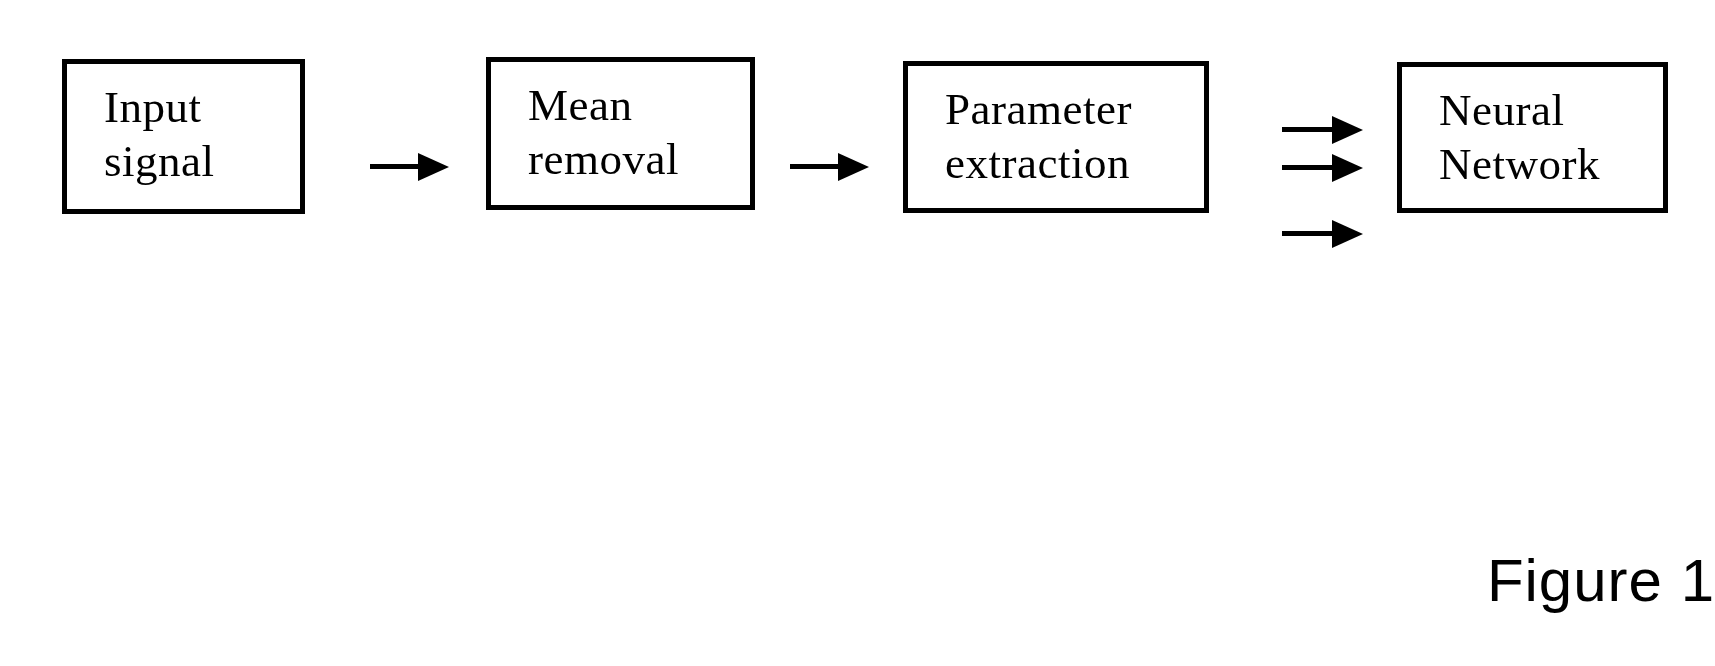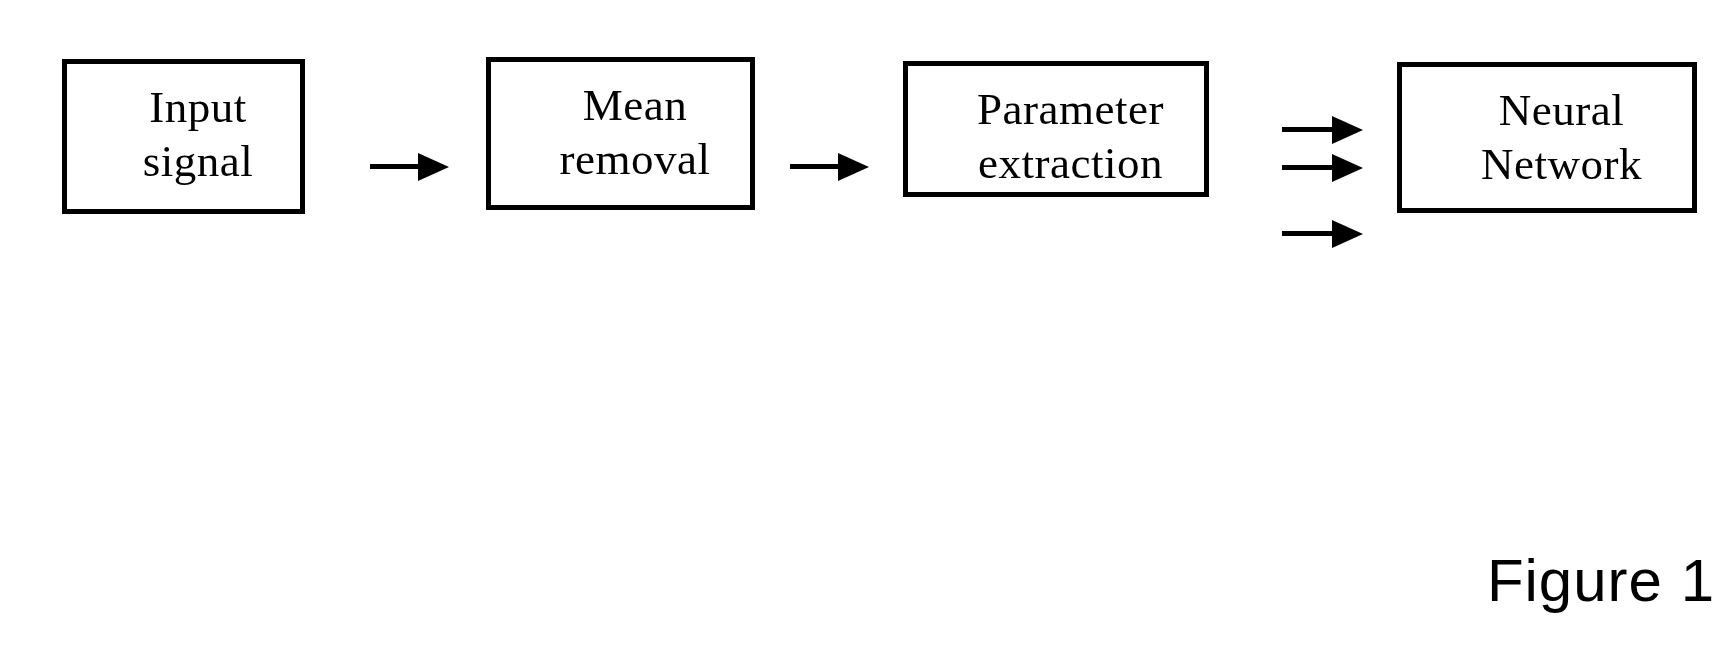--- a/index.html
+++ b/index.html
@@ -19,26 +19,25 @@
   
   .node {
     position: absolute;
     box-sizing: border-box;
     border: 5px solid #000000;
     background: #ffffff;
     font-size: 45px;
     line-height: 54px;
     padding: 16px 8px 0 37px;
     letter-spacing: 0.5px;
-    text-align: center;
   }
   .node-1 { left: 62px;   top: 59px; width: 243px; height: 155px; }
   .node-2 { left: 486px;  top: 57px; width: 269px; height: 153px; }
-  .node-3 { left: 903px;  top: 61px; width: 306px; height: 136px; }
-  .node-4 { left: 1397px; top: 62px; width: 300px; height: 151px; }
+  .node-3 { left: 903px;  top: 61px; width: 306px; height: 152px; }
+  .node-4 { left: 1397px; top: 62px; width: 271px; height: 151px; }
 
   
   .arrow {
     position: absolute;
     height: 5px;
     background: #000000;
   }
   .arrow::after {
     content: "";
     position: absolute;

